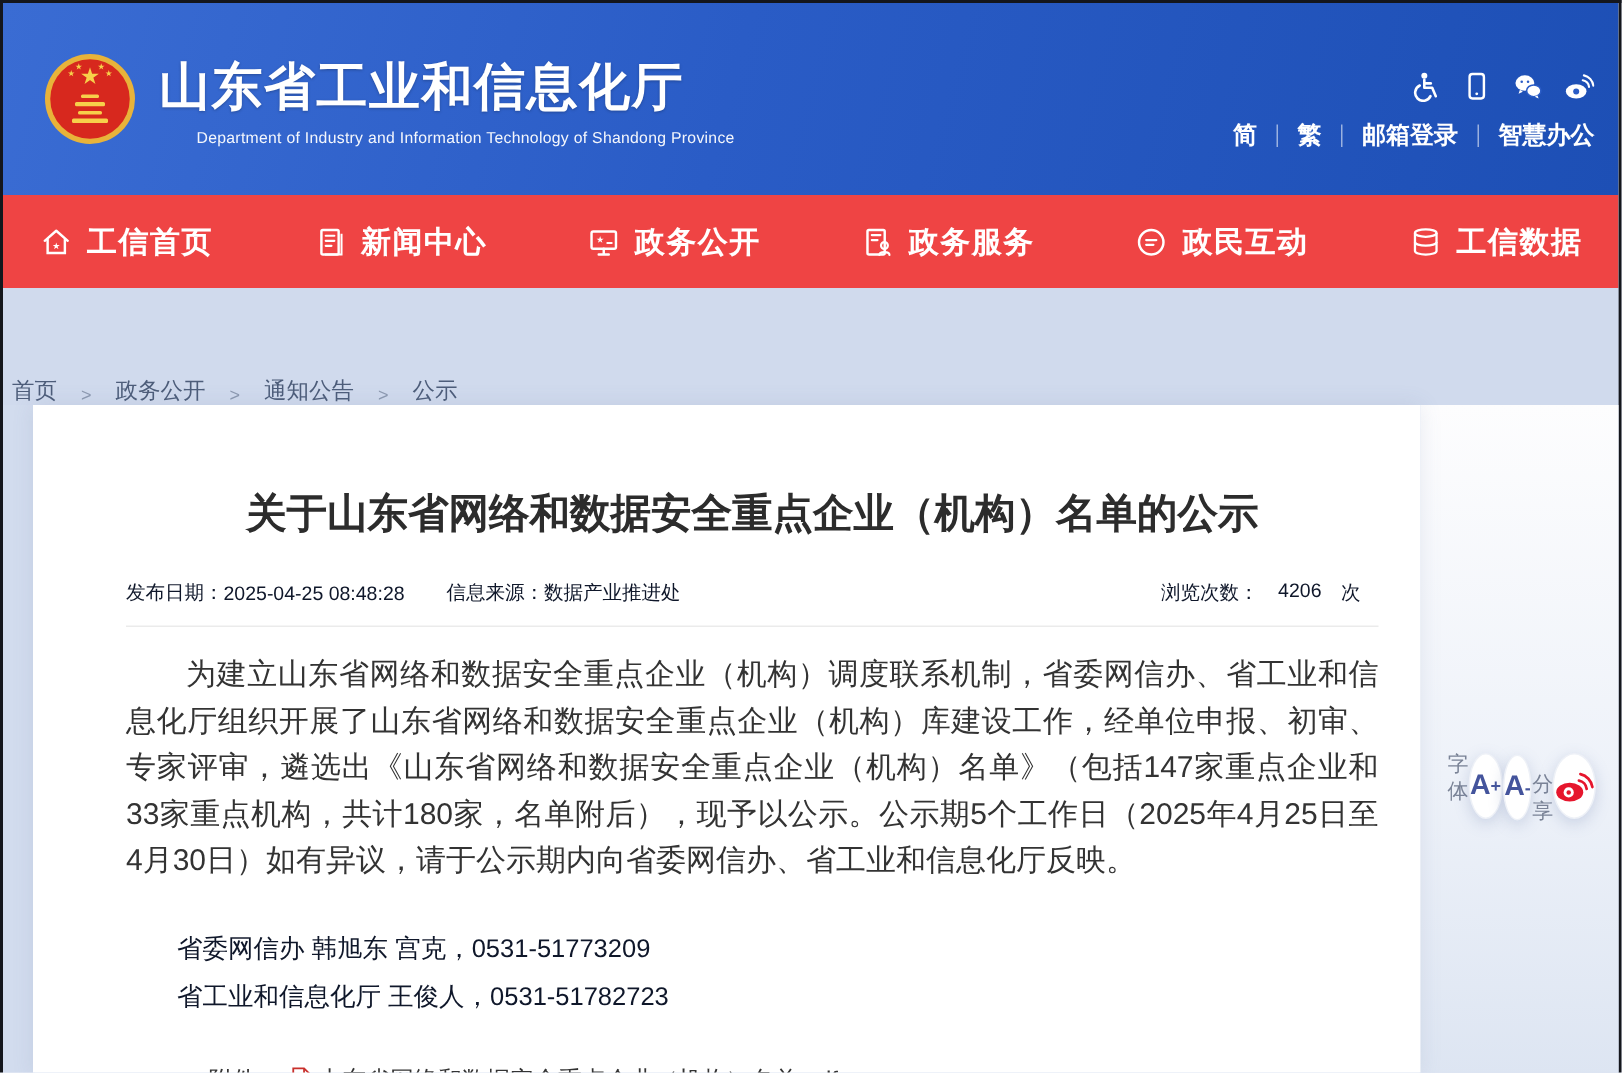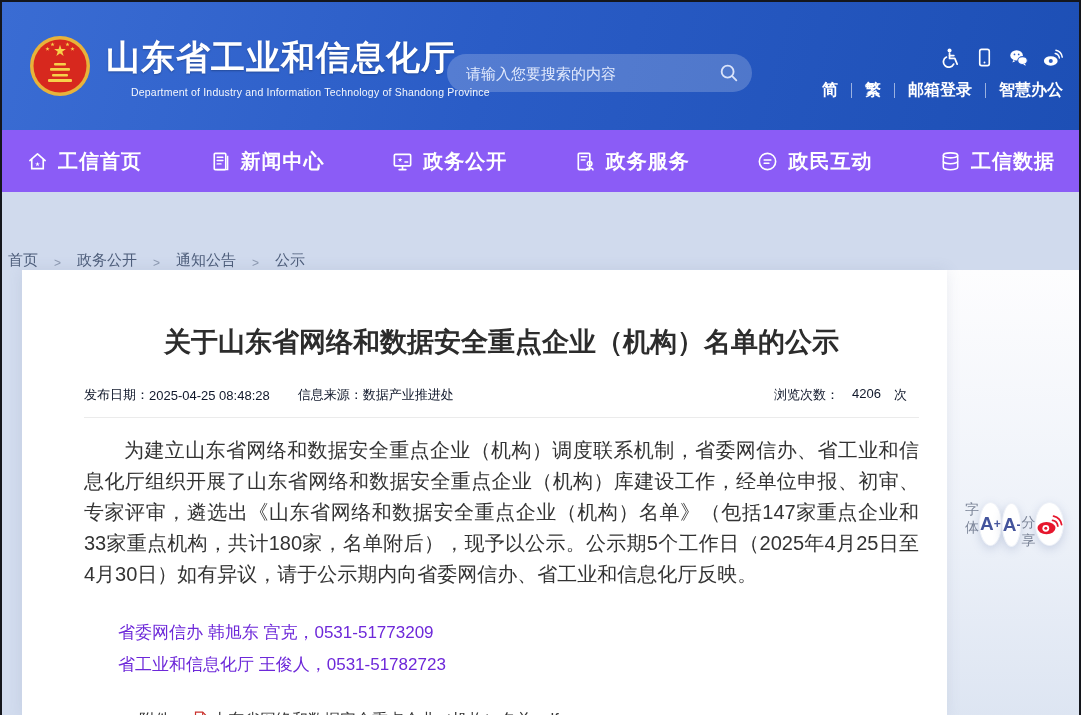--- a/index.html
+++ b/index.html
@@ -25,21 +25,21 @@
   .search .mag { width:22px; height:22px; margin-right:12px; cursor:pointer; }
 
   .hdr-right { position:absolute; right:16px; top:44px; }
   .icon-row { display:flex; justify-content:flex-end; align-items:center; gap:13px; height:22px; }
   .icon-row svg { width:21px; height:21px; cursor:pointer; }
   .link-row { display:flex; align-items:center; margin-top:12px; color:#fff; font-size:16px; font-weight:bold; }
   .link-row a { color:#fff; text-decoration:none; cursor:pointer; white-space:nowrap; }
   .vsep { width:1px; height:15px; background:rgba(255,255,255,.55); margin:0 13px; }
 
   
-  .nav { position:absolute; left:0; top:128px; width:100%; height:62px; background:#8b5cf6;
+  .nav { position:absolute; left:0; top:128px; width:100%; height:62px; background:#ef4444;
          display:flex; align-items:center; justify-content:space-between; padding:0 24px;gap:40px; }
   .nav-item { display:flex; align-items:center; gap:9px; color:#fff; cursor:pointer; }
   .nav-item svg { width:23px; height:23px; }
   .nav-item span { font-size:20px; font-weight:bold; letter-spacing:1px; }
 
   
   .crumbs { position:absolute; left:0; top:190px; width:100%; height:78px; background:#d0daed;
             padding:27px 0 0 6px; font-size:15px; color:#4d5d7a; display:flex; align-items:flex-end; }
   .crumbs a { color:#4d5d7a; text-decoration:none; cursor:pointer; }
   .crumb-sep { color:#8c99b0; margin:1px 16px 0 16px; font-size:12px; }
@@ -47,21 +47,21 @@
   
   .main { position:absolute; left:0; top:268px; width:100%; height:447px; background:#d2dcee; }
   .card { position:absolute; left:20px; top:0; width:925px; height:447px; background:#fff;
           padding:0 28px 0 62px; box-shadow:0 0 14px rgba(90,110,150,.12); }
   .art-title { margin-top:54px; text-align:center; font-size:27px; font-weight:bold; color:#2c2c2c; }
   .meta { margin-top:26px; display:flex; align-items:center; font-size:13px; color:#0f172a; }
   .meta .m-gap { width:28px; }
   .meta .views { margin-left:auto; margin-right:12px; display:flex; gap:13px; }
   .divider { margin-top:13px; border-top:1px solid #ebebeb; }
   .body-text { margin-top:17px; font-size:20px; line-height:31px; color:#333; text-indent:2em; text-align:justify; }
-  .contact { margin-top:0; font-size:17px; line-height:32px; color:#6d28d9; text-indent:2em; }
+  .contact { margin-top:0; font-size:17px; line-height:32px; color:#0f172a; text-indent:2em; }
   .contact-block { margin-top:27px; }
   .attach { margin-top:29px; margin-left:55px; display:flex; align-items:center; font-size:16px; color:#333; }
   .attach .pdf { width:16px; height:18px; margin:0 3px 2px 6px; }
   .attach a { color:#333; text-decoration:none; cursor:pointer; }
 
   
   .aside { position:absolute; left:945px; top:0; width:136px; height:447px;
            background:linear-gradient(180deg,#fdfdfe 0%,#eef2f9 55%,#dde5f2 100%); }
   .widgets { position:absolute; left:18px; top:218px; width:62px; display:flex; flex-direction:row; align-items:center; }
   .w-label { font-size:14px; color:#7a8396; }
@@ -93,27 +93,20 @@
           <rect x="24" y="40" width="16" height="2.4" rx="1"></rect>
           <rect x="20" y="45" width="24" height="3" rx="1"></rect>
         </g>
       </svg>
       <div class="titles">
         <div class="title-cn">山东省工业和信息化厅</div>
         <div class="title-en">Department of Industry and Information Technology of Shandong Province</div>
       </div>
     </div>
 
-    <div class="search">
-      <input type="text" placeholder="请输入您要搜索的内容" style="">
-      <svg class="mag" viewBox="0 0 24 24">
-        <circle cx="10.5" cy="10.5" r="6.5" fill="none" stroke="#dbe4fa" stroke-width="2"></circle>
-        <path d="M15.5 15.5 L20 20" stroke="#dbe4fa" stroke-width="2" stroke-linecap="round"></path>
-      </svg>
-    </div>
 
     <div class="hdr-right">
       <div class="icon-row">
         <svg viewBox="0 0 22 22">
           <circle cx="10" cy="3.6" r="2.1" fill="#fff"></circle>
           <path d="M10 6.5 v5.5 h5.5 l2.5 6" fill="none" stroke="#fff" stroke-width="1.8" stroke-linecap="round" stroke-linejoin="round"></path>
           <path d="M10 9 h4.5" stroke="#fff" stroke-width="1.8" stroke-linecap="round"></path>
           <path d="M6.8 10.5 a5.6 5.6 0 1 0 7.5 7.4" fill="none" stroke="#fff" stroke-width="1.8" stroke-linecap="round"></path>
         </svg>
         <svg viewBox="0 0 22 22">

